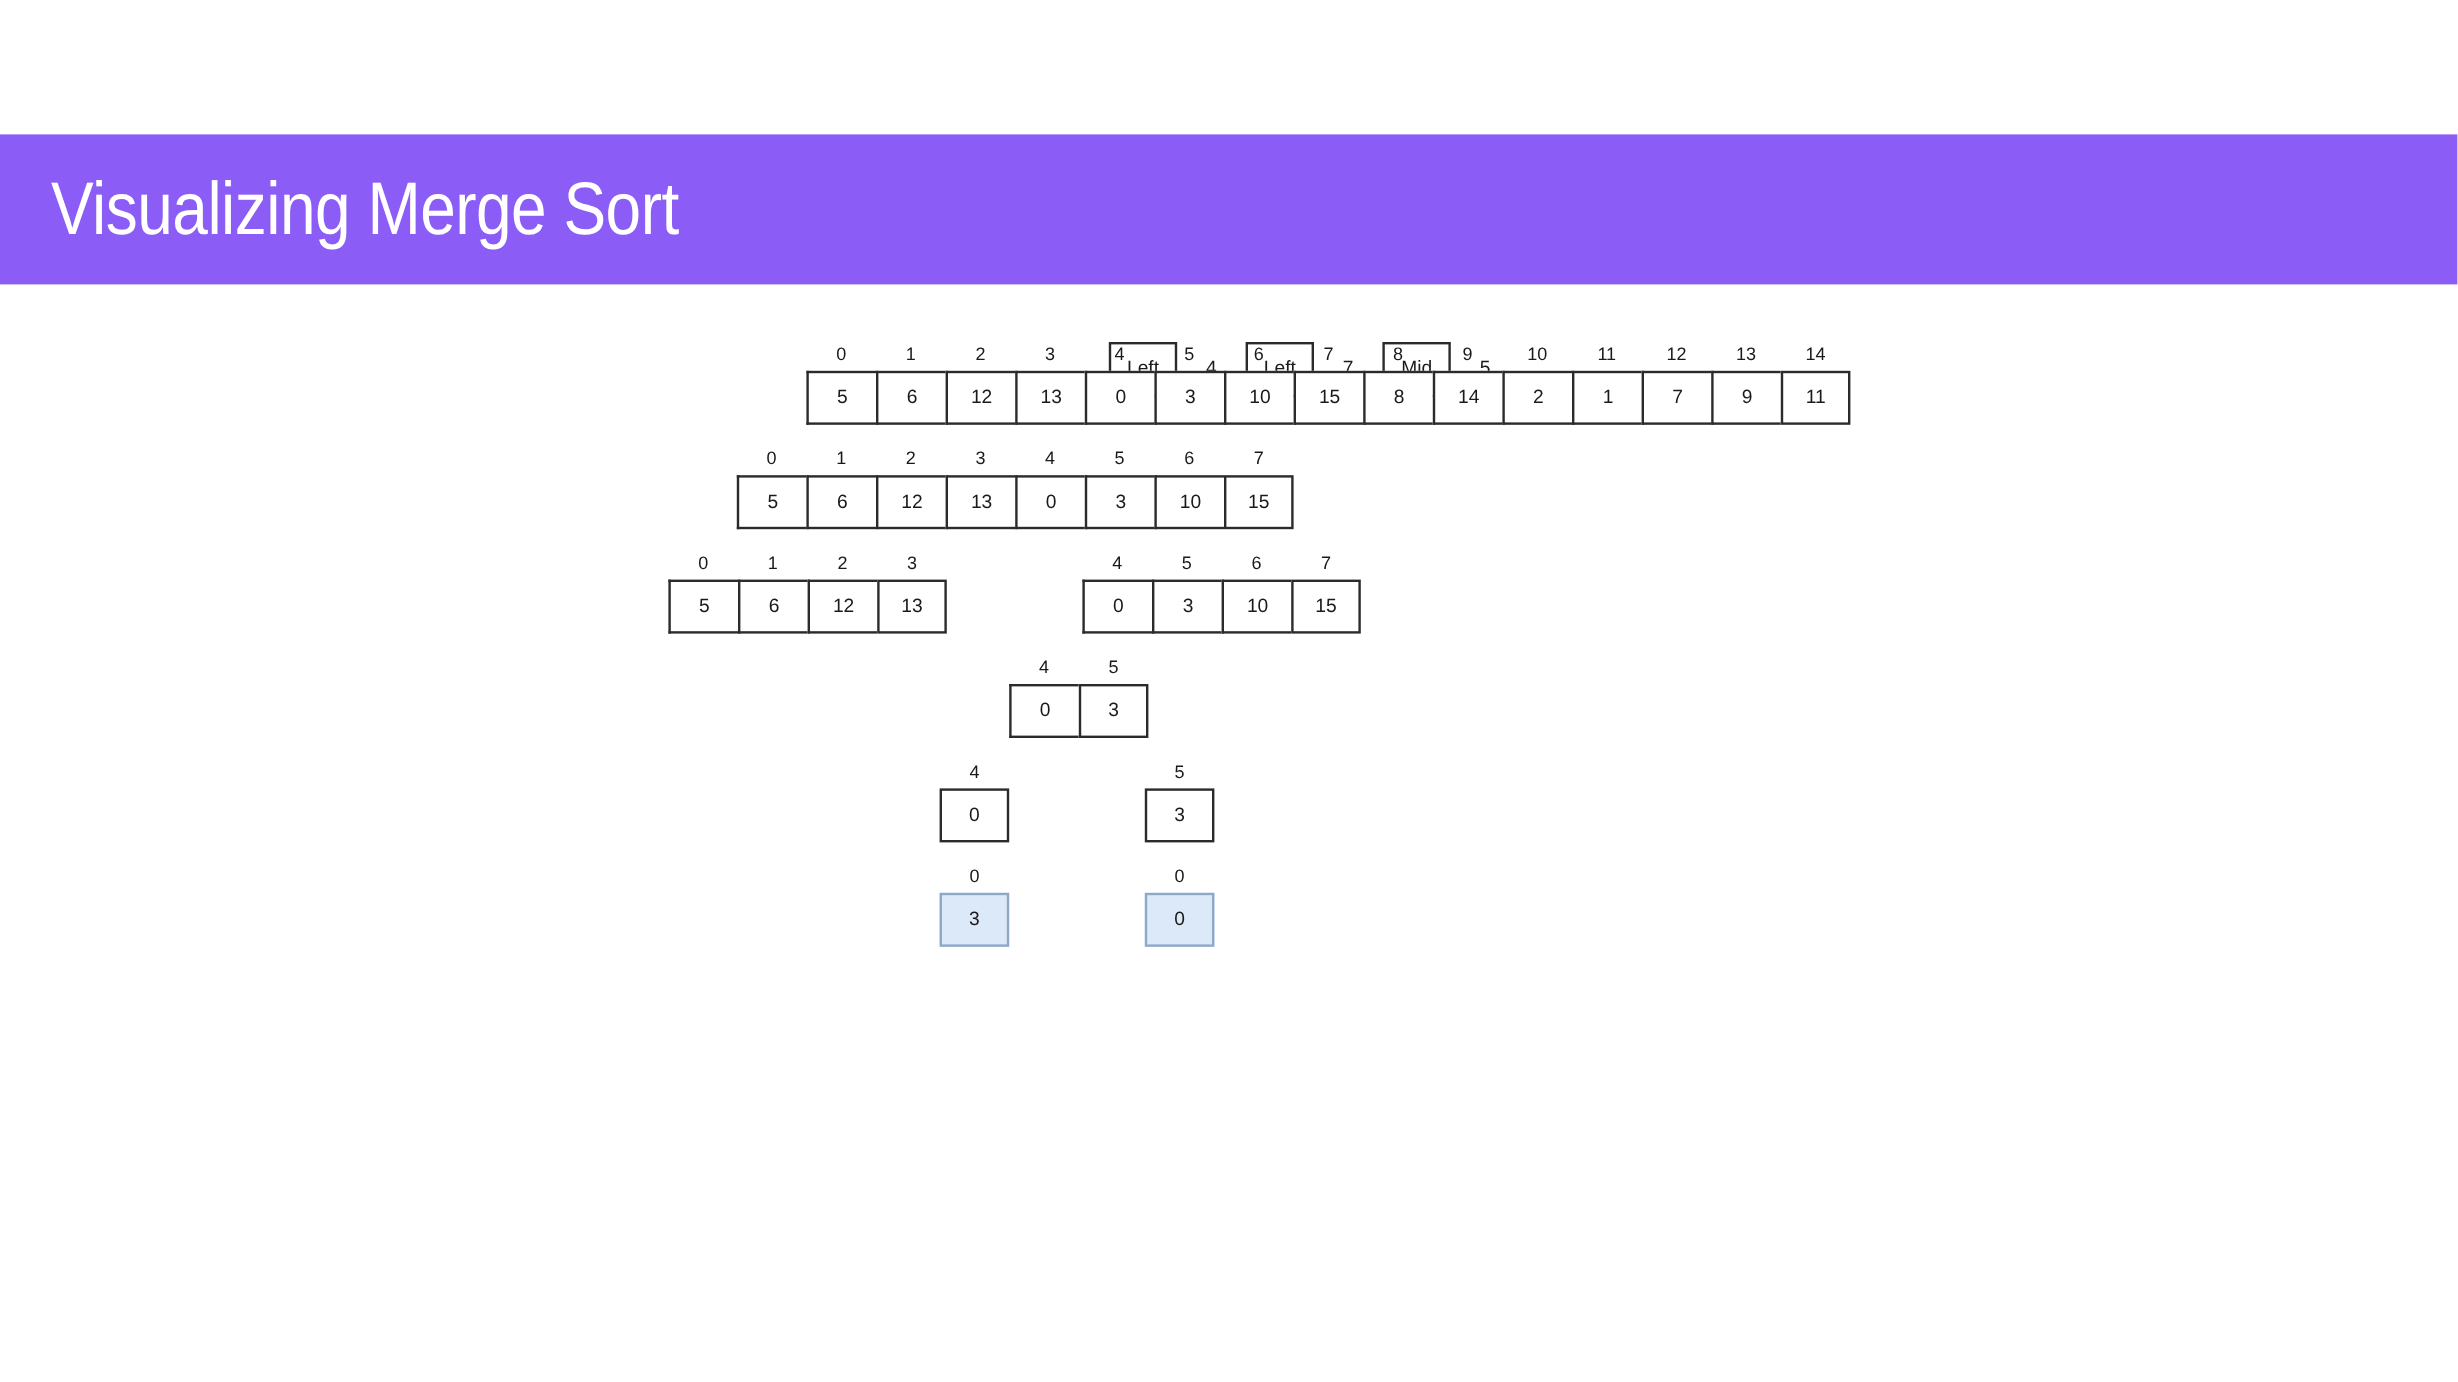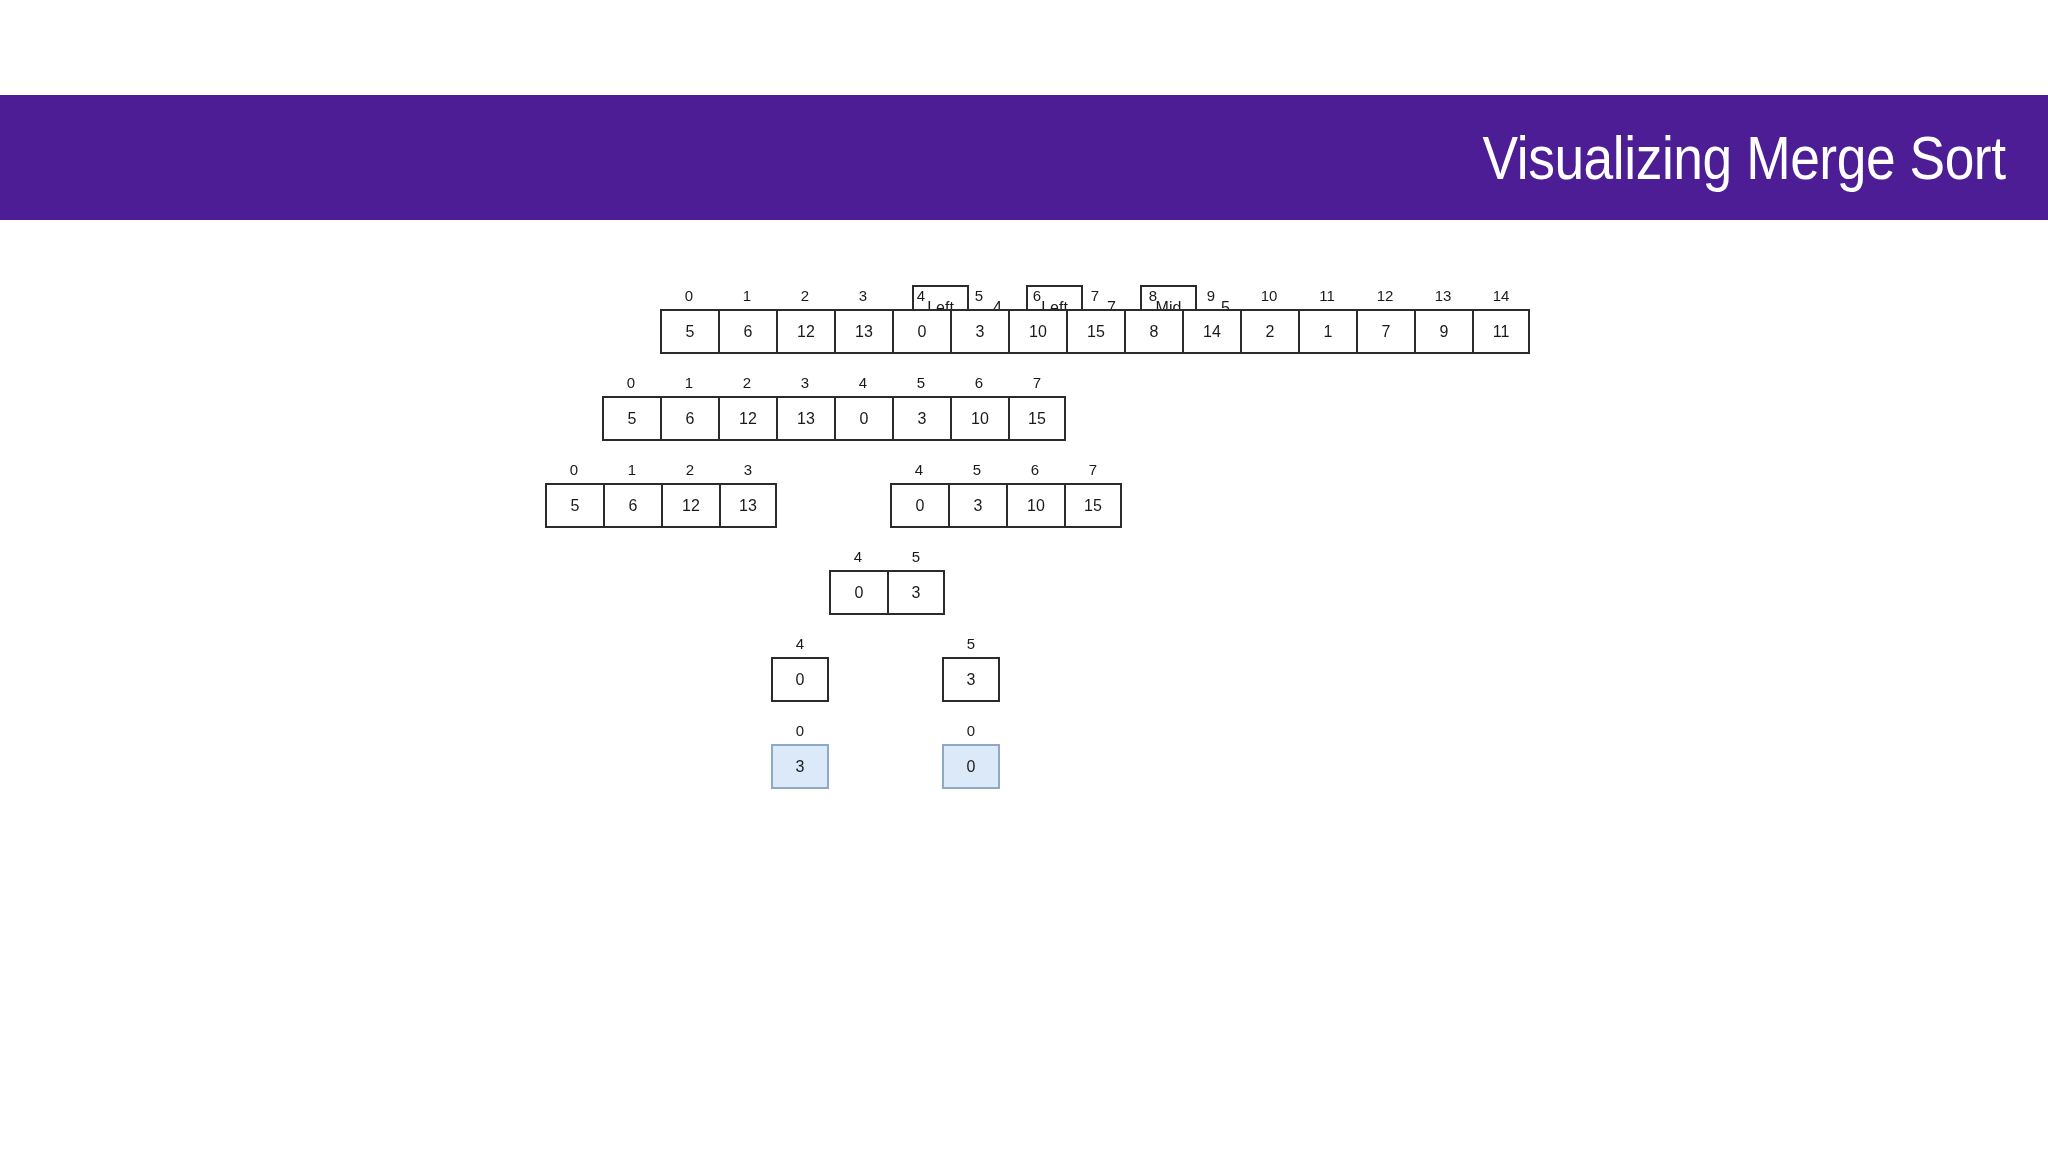--- a/index.html
+++ b/index.html
@@ -13,44 +13,44 @@
     position: relative;
     overflow: hidden;
     font-family: "Liberation Sans", sans-serif;
     color: #1a1a1a;
   }
 
   
   #header-bar {
     position: absolute;
     left: 0;
-    top: 95px;
+    top: 112px;
     width: 2048px;
     height: 125px;
-    background: #4c1d95;
-    display: flex;
-    align-items: center;
-    justify-content: flex-end;
+    background: #8b5cf6;
+    display: flex;
+    align-items: center;
+    justify-content: flex-start;
   }
   #page-title {
     color: #ffffff;
     font-size: 62px;
     line-height: 1;
     font-weight: 400;
     letter-spacing: -0.5px;
     transform: scaleX(0.86);
     transform-origin: center;
     white-space: nowrap;
     font-family: "Liberation Sans", sans-serif;
   }
 
   
   #viz-canvas {
     position: absolute;
-    left: 4px;
+    left: 16px;
     top: 233px;
     width: 1930px;
     height: 919px;
   }
 
   
   #legend {
     position: absolute;
     left: 908px;
     top: 52px;

